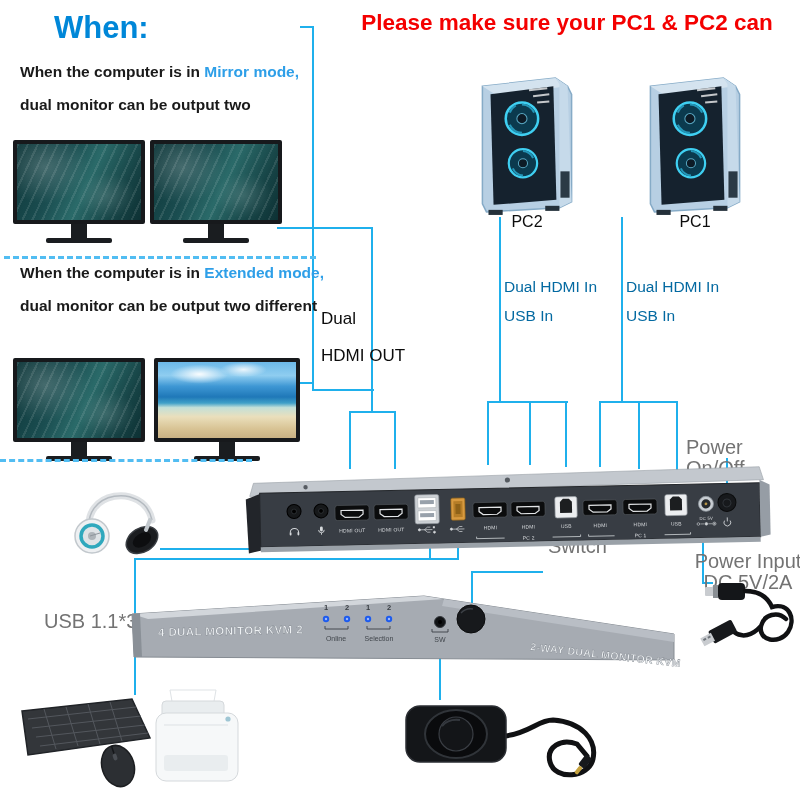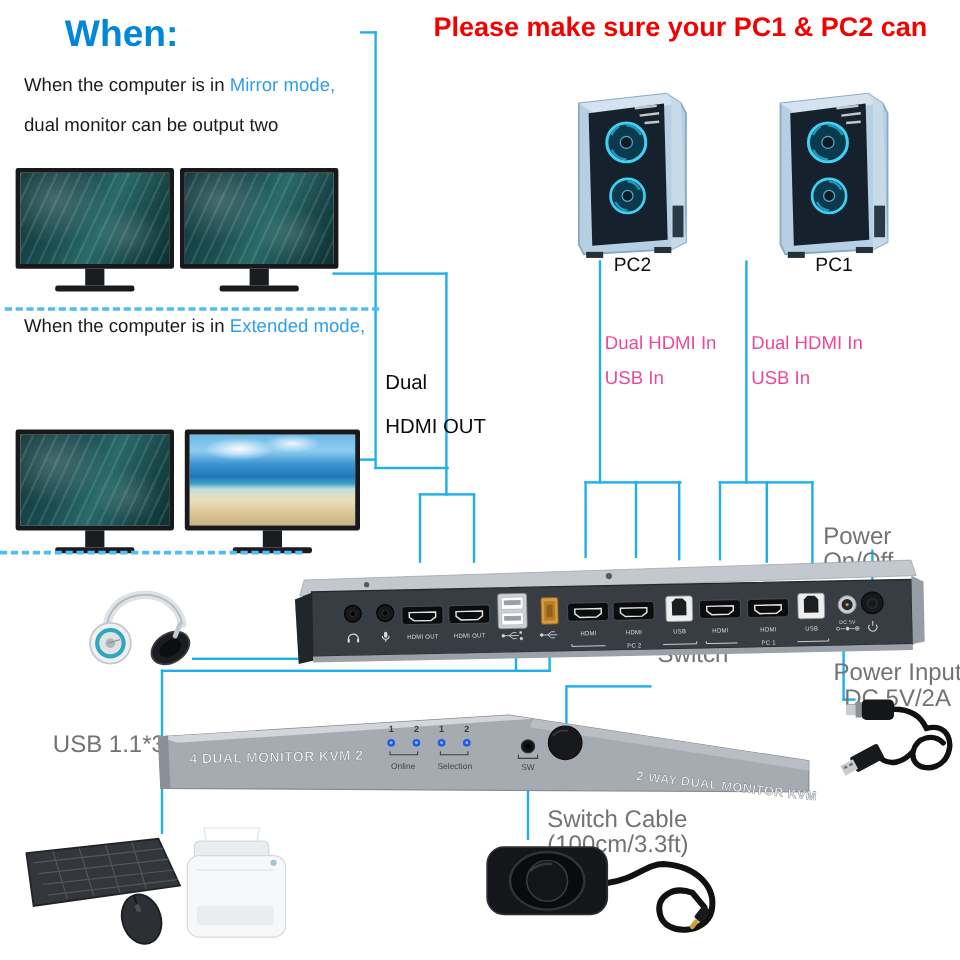--- a/index.html
+++ b/index.html
@@ -2,26 +2,26 @@
 <html><head>
 <meta charset="utf-8">
 <style>
   html,body{margin:0;padding:0;background:#fff}
   #canvas{position:relative;width:800px;height:800px;background:#ffffff;overflow:hidden;
           font-family:"Liberation Sans",sans-serif;color:#141414}
   .ln{position:absolute;background:#1fb0ec}
   .dash{position:absolute;border-top:3px dashed #52bdf2}
   .hl{color:#2e9fe8}
   #note-title{position:absolute;left:54px;top:10px;font-size:31px;font-weight:700;color:#0087d8}
-  .para{position:absolute;width:308px;font-size:15.5px;line-height:33px;font-weight:400;color:#1a1a1a}
+  .para{position:absolute;width:308px;font-size:15.5px;line-height:33px;font-weight:700;color:#1a1a1a}
   #warning{position:absolute;left:338px;top:8px;width:458px;text-align:center;
            font-size:22.5px;line-height:29px;font-weight:700;color:#f40000}
   .callout{position:absolute;font-size:20px;line-height:21px;color:#737373}
   .pc-label{position:absolute;width:122px;text-align:center;font-size:16px;color:#0c0c0c}
-  .inlabel{position:absolute;font-size:15.5px;line-height:29px;color:#ec4899}
+  .inlabel{position:absolute;font-size:15.5px;line-height:29px;color:#0369a1}
   #dual-hdmi-out{position:absolute;left:321px;top:300px;font-size:17px;line-height:37px;color:#0c0c0c;z-index:3}
   .mon{position:absolute}
   .scr{border:4px solid #17191c;border-radius:2px}
   .wave{background:
         radial-gradient(60% 80% at 22% 30%, rgba(255,255,255,.20), transparent 60%),
         radial-gradient(40% 50% at 72% 68%, rgba(255,255,255,.13), transparent 60%),
         repeating-linear-gradient(115deg, rgba(255,255,255,.10) 0 2px, transparent 2px 9px),
         linear-gradient(115deg,#0e3639 0%,#1a4d50 35%,#2a6a69 55%,#174547 80%,#0d3134 100%)}
   .beach{background:
         radial-gradient(30% 18% at 30% 16%, rgba(255,255,255,.95), transparent 70%),
@@ -91,20 +91,21 @@
   <div class="mon" style="left:150px;top:140px">
     <div class="scr wave" style="width:124px;height:76px"></div>
     <div class="neck"></div>
     <div class="base"></div>
   </div>
 
   <div class="dash" style="left:4px;top:256px;width:312px"></div>
 
   <div class="para" style="left:20px;top:256px">
     <div><span>When the computer is in </span><span class="hl">Extended mode,</span></div>
+    <div>dual monitor can be output two different</div>
   </div>
 
   <div class="mon" style="left:13px;top:358px">
     <div class="scr wave" style="width:124px;height:76px"></div>
     <div class="neck"></div>
     <div class="base"></div>
   </div>
   <div class="mon" style="left:154px;top:358px">
     <div class="scr beach" style="width:138px;height:76px"></div>
     <div class="neck"></div>
@@ -158,24 +159,20 @@
     <div>Dual</div>
     <div>HDMI OUT</div>
   </div>
   <div class="callout" style="left:686px;top:437px">Power On/Off</div>
   <div class="callout" style="left:692px;top:551px;width:112px;text-align:center">
     <div>Power Input</div>
     <div>DC 5V/2A</div>
   </div>
   <div class="callout" style="left:548px;top:536px">Switch</div>
   <div class="callout" style="left:44px;top:611px">USB 1.1*3</div>
-  <div class="callout" style="left:456px;top:673px">
-    <div>Switch Cable</div>
-    <div>(100cm/3.3ft)</div>
-  </div>
 
   <svg style="left:246px;top:458px;z-index:2" width="524" height="95" viewBox="0 0 524 95">
     <g transform="rotate(-1.2 262 50)">
       <polygon points="8,20 514,14 518,27 4,33" fill="#c3c8ce" stroke="#9aa1a8" stroke-width="0.6"></polygon>
       <circle cx="60" cy="25" r="2.2" fill="#565b61"></circle>
         <circle cx="262" cy="22" r="2.6" fill="#565b61"></circle>
       <polygon points="0,36 16,30 16,87 2,90" fill="#22252a"></polygon>
       <rect x="14" y="30" width="500" height="54" fill="#383d44" stroke="#24272b"></rect>
       <polygon points="514,27 524,32 524,82 514,84" fill="#969da5"></polygon>
       <rect x="14" y="84" width="500" height="5" fill="#9aa1a8"></rect>

